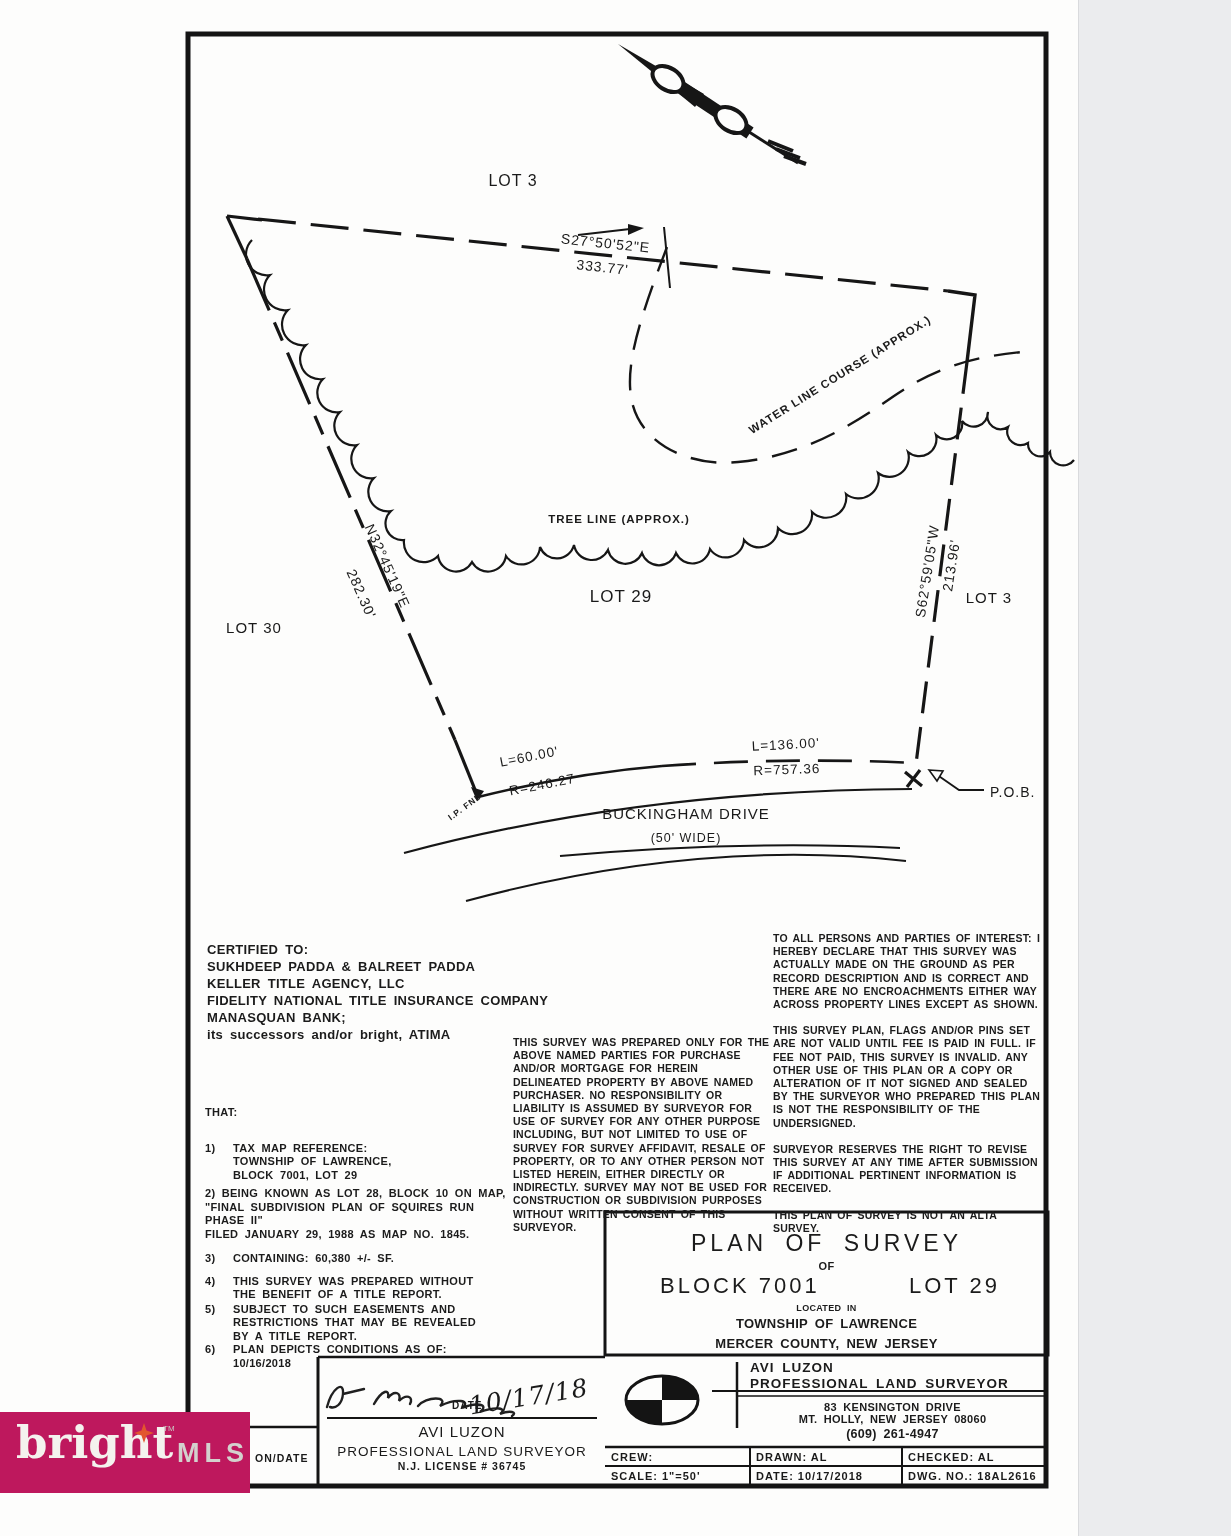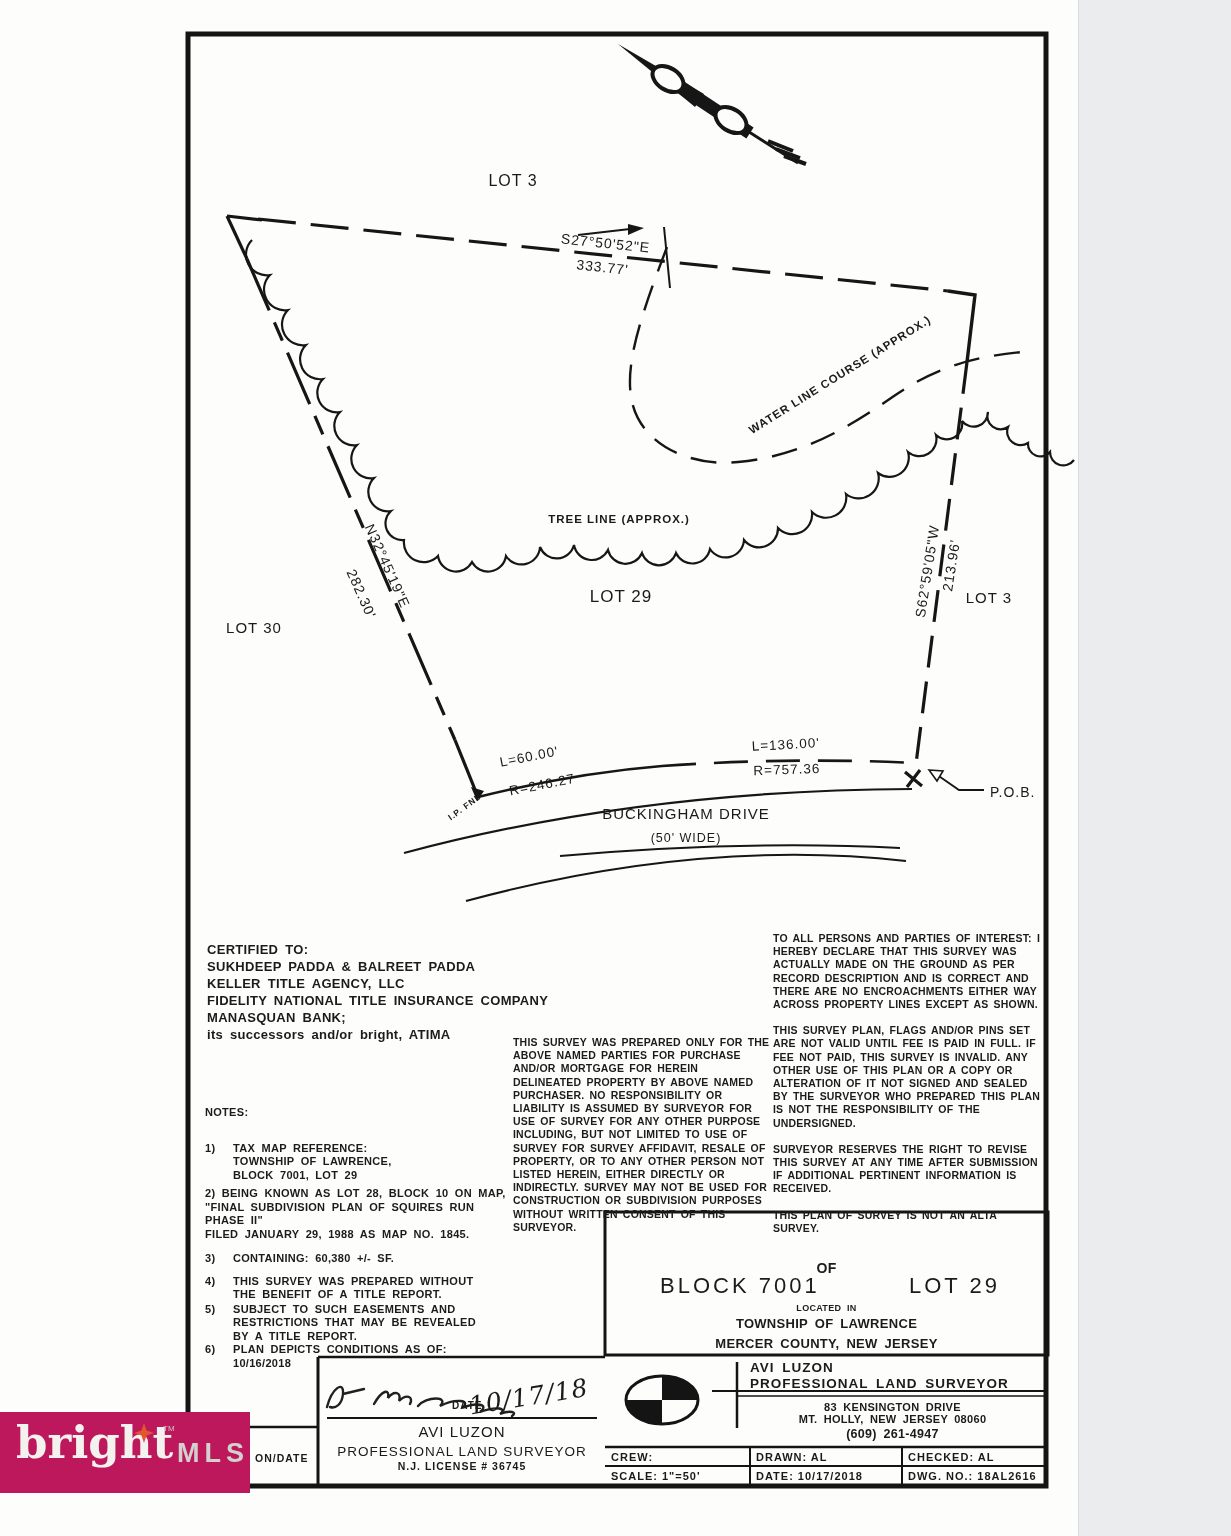--- a/index.html
+++ b/index.html
@@ -158,21 +158,21 @@
   <div class="tblock cert" style="left:207px;top:941px;">
     <div>CERTIFIED TO:</div>
     <div>SUKHDEEP PADDA &amp; BALREET PADDA</div>
     <div>KELLER TITLE AGENCY, LLC</div>
     <div>FIDELITY NATIONAL TITLE INSURANCE COMPANY</div>
     <div>MANASQUAN BANK;</div>
     <div>its successors and/or bright, ATIMA</div>
   </div>
 
   <div class="tblock notes" style="left:205px;top:1106px;">
-    <div class="nhead">NOTES:</div>
+    <div class="nhead">THAT:</div>
     <div class="note" style="margin-bottom:5px;">
       <span class="num">1)</span>
       <div>
         <div>TAX MAP REFERENCE:</div>
         <div>TOWNSHIP OF LAWRENCE,</div>
         <div>BLOCK 7001, LOT 29</div>
       </div>
     </div>
     <div class="note" style="margin-bottom:11px;">
       <div>
@@ -213,21 +213,22 @@
 
   <div class="tblock para center-disc">THIS SURVEY WAS PREPARED ONLY FOR THE ABOVE NAMED PARTIES FOR PURCHASE AND/OR MORTGAGE FOR HEREIN DELINEATED PROPERTY BY ABOVE NAMED PURCHASER. NO RESPONSIBILITY OR LIABILITY IS ASSUMED BY SURVEYOR FOR USE OF SURVEY FOR ANY OTHER PURPOSE INCLUDING, BUT NOT LIMITED TO USE OF SURVEY FOR SURVEY AFFIDAVIT, RESALE OF PROPERTY, OR TO ANY OTHER PERSON NOT LISTED HEREIN, EITHER DIRECTLY OR INDIRECTLY. SURVEY MAY NOT BE USED FOR CONSTRUCTION OR SUBDIVISION PURPOSES WITHOUT WRITTEN CONSENT OF THIS SURVEYOR.</div>
 
   <div class="tblock para decl">
     <p>TO ALL PERSONS AND PARTIES OF INTEREST: I HEREBY DECLARE THAT THIS SURVEY WAS ACTUALLY MADE ON THE GROUND AS PER RECORD DESCRIPTION AND IS CORRECT AND THERE ARE NO ENCROACHMENTS EITHER WAY ACROSS PROPERTY LINES EXCEPT AS SHOWN.</p>
     <p>THIS SURVEY PLAN, FLAGS AND/OR PINS SET ARE NOT VALID UNTIL FEE IS PAID IN FULL. IF FEE NOT PAID, THIS SURVEY IS INVALID. ANY OTHER USE OF THIS PLAN OR A COPY OR ALTERATION OF IT NOT SIGNED AND SEALED BY THE SURVEYOR WHO PREPARED THIS PLAN IS NOT THE RESPONSIBILITY OF THE UNDERSIGNED.</p>
     <p>SURVEYOR RESERVES THE RIGHT TO REVISE THIS SURVEY AT ANY TIME AFTER SUBMISSION IF ADDITIONAL PERTINENT INFORMATION IS RECEIVED.</p>
     <p>THIS PLAN OF SURVEY IS NOT AN ALTA SURVEY.</p>
   </div>
 
-  <div class="tblock tb-center" style="top:1260px;font-size:14px;">OF</div>
+  <div class="tblock tb-center" style="top:1230px;font-size:23px;font-weight:400;letter-spacing:4px;word-spacing:8px;">PLAN OF SURVEY</div>
+  <div class="tblock tb-center" style="top:1260px;font-size:11px;">OF</div>
   <div style="position:absolute;left:660px;top:1273px;width:340px;display:flex;justify-content:space-between;font-size:22px;letter-spacing:3px;">
     <span>BLOCK 7001</span>
     <span>LOT 29</span>
   </div>
   <div class="tblock tb-center" style="top:1303px;font-size:9px;">LOCATED IN</div>
   <div class="tblock tb-center" style="top:1316px;font-size:13px;">TOWNSHIP OF LAWRENCE</div>
   <div class="tblock tb-center" style="top:1336px;font-size:13px;">MERCER COUNTY, NEW JERSEY</div>
 
   <div class="tblock" style="left:750px;top:1360px;font-size:13.5px;letter-spacing:1px;">AVI LUZON</div>
   <div class="tblock" style="left:750px;top:1376px;font-size:13.5px;letter-spacing:1px;">PROFESSIONAL LAND SURVEYOR</div>

